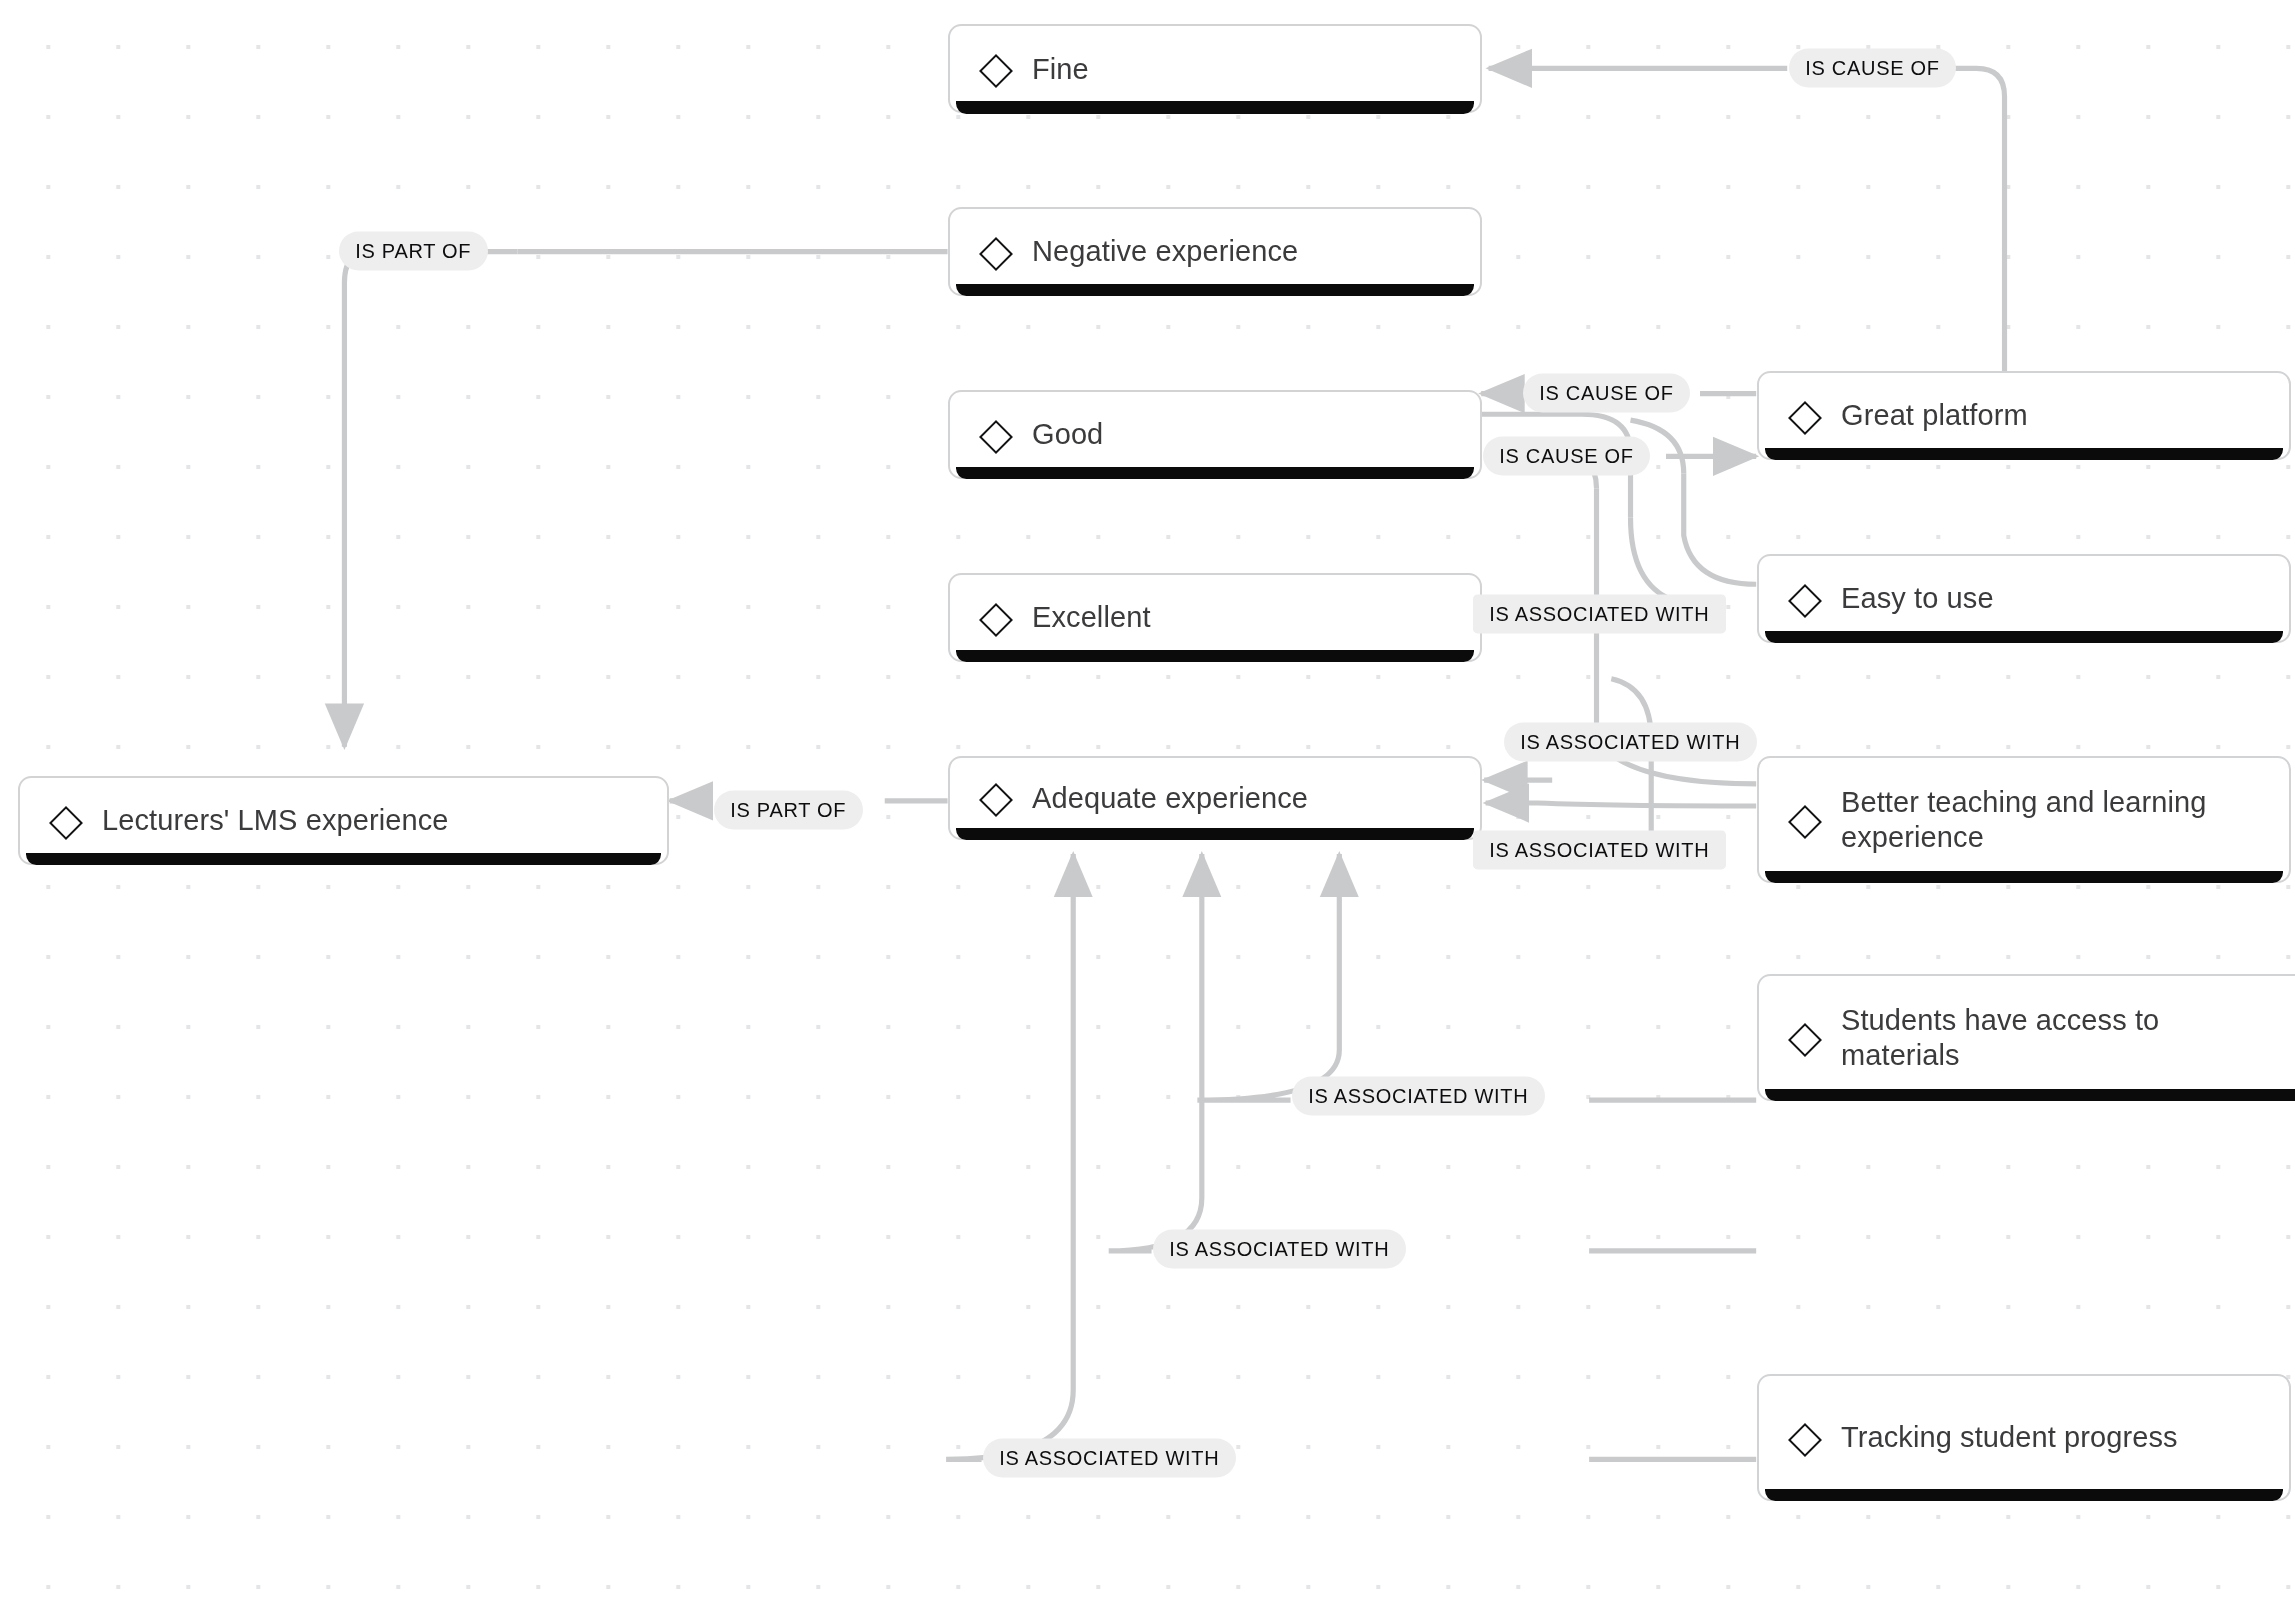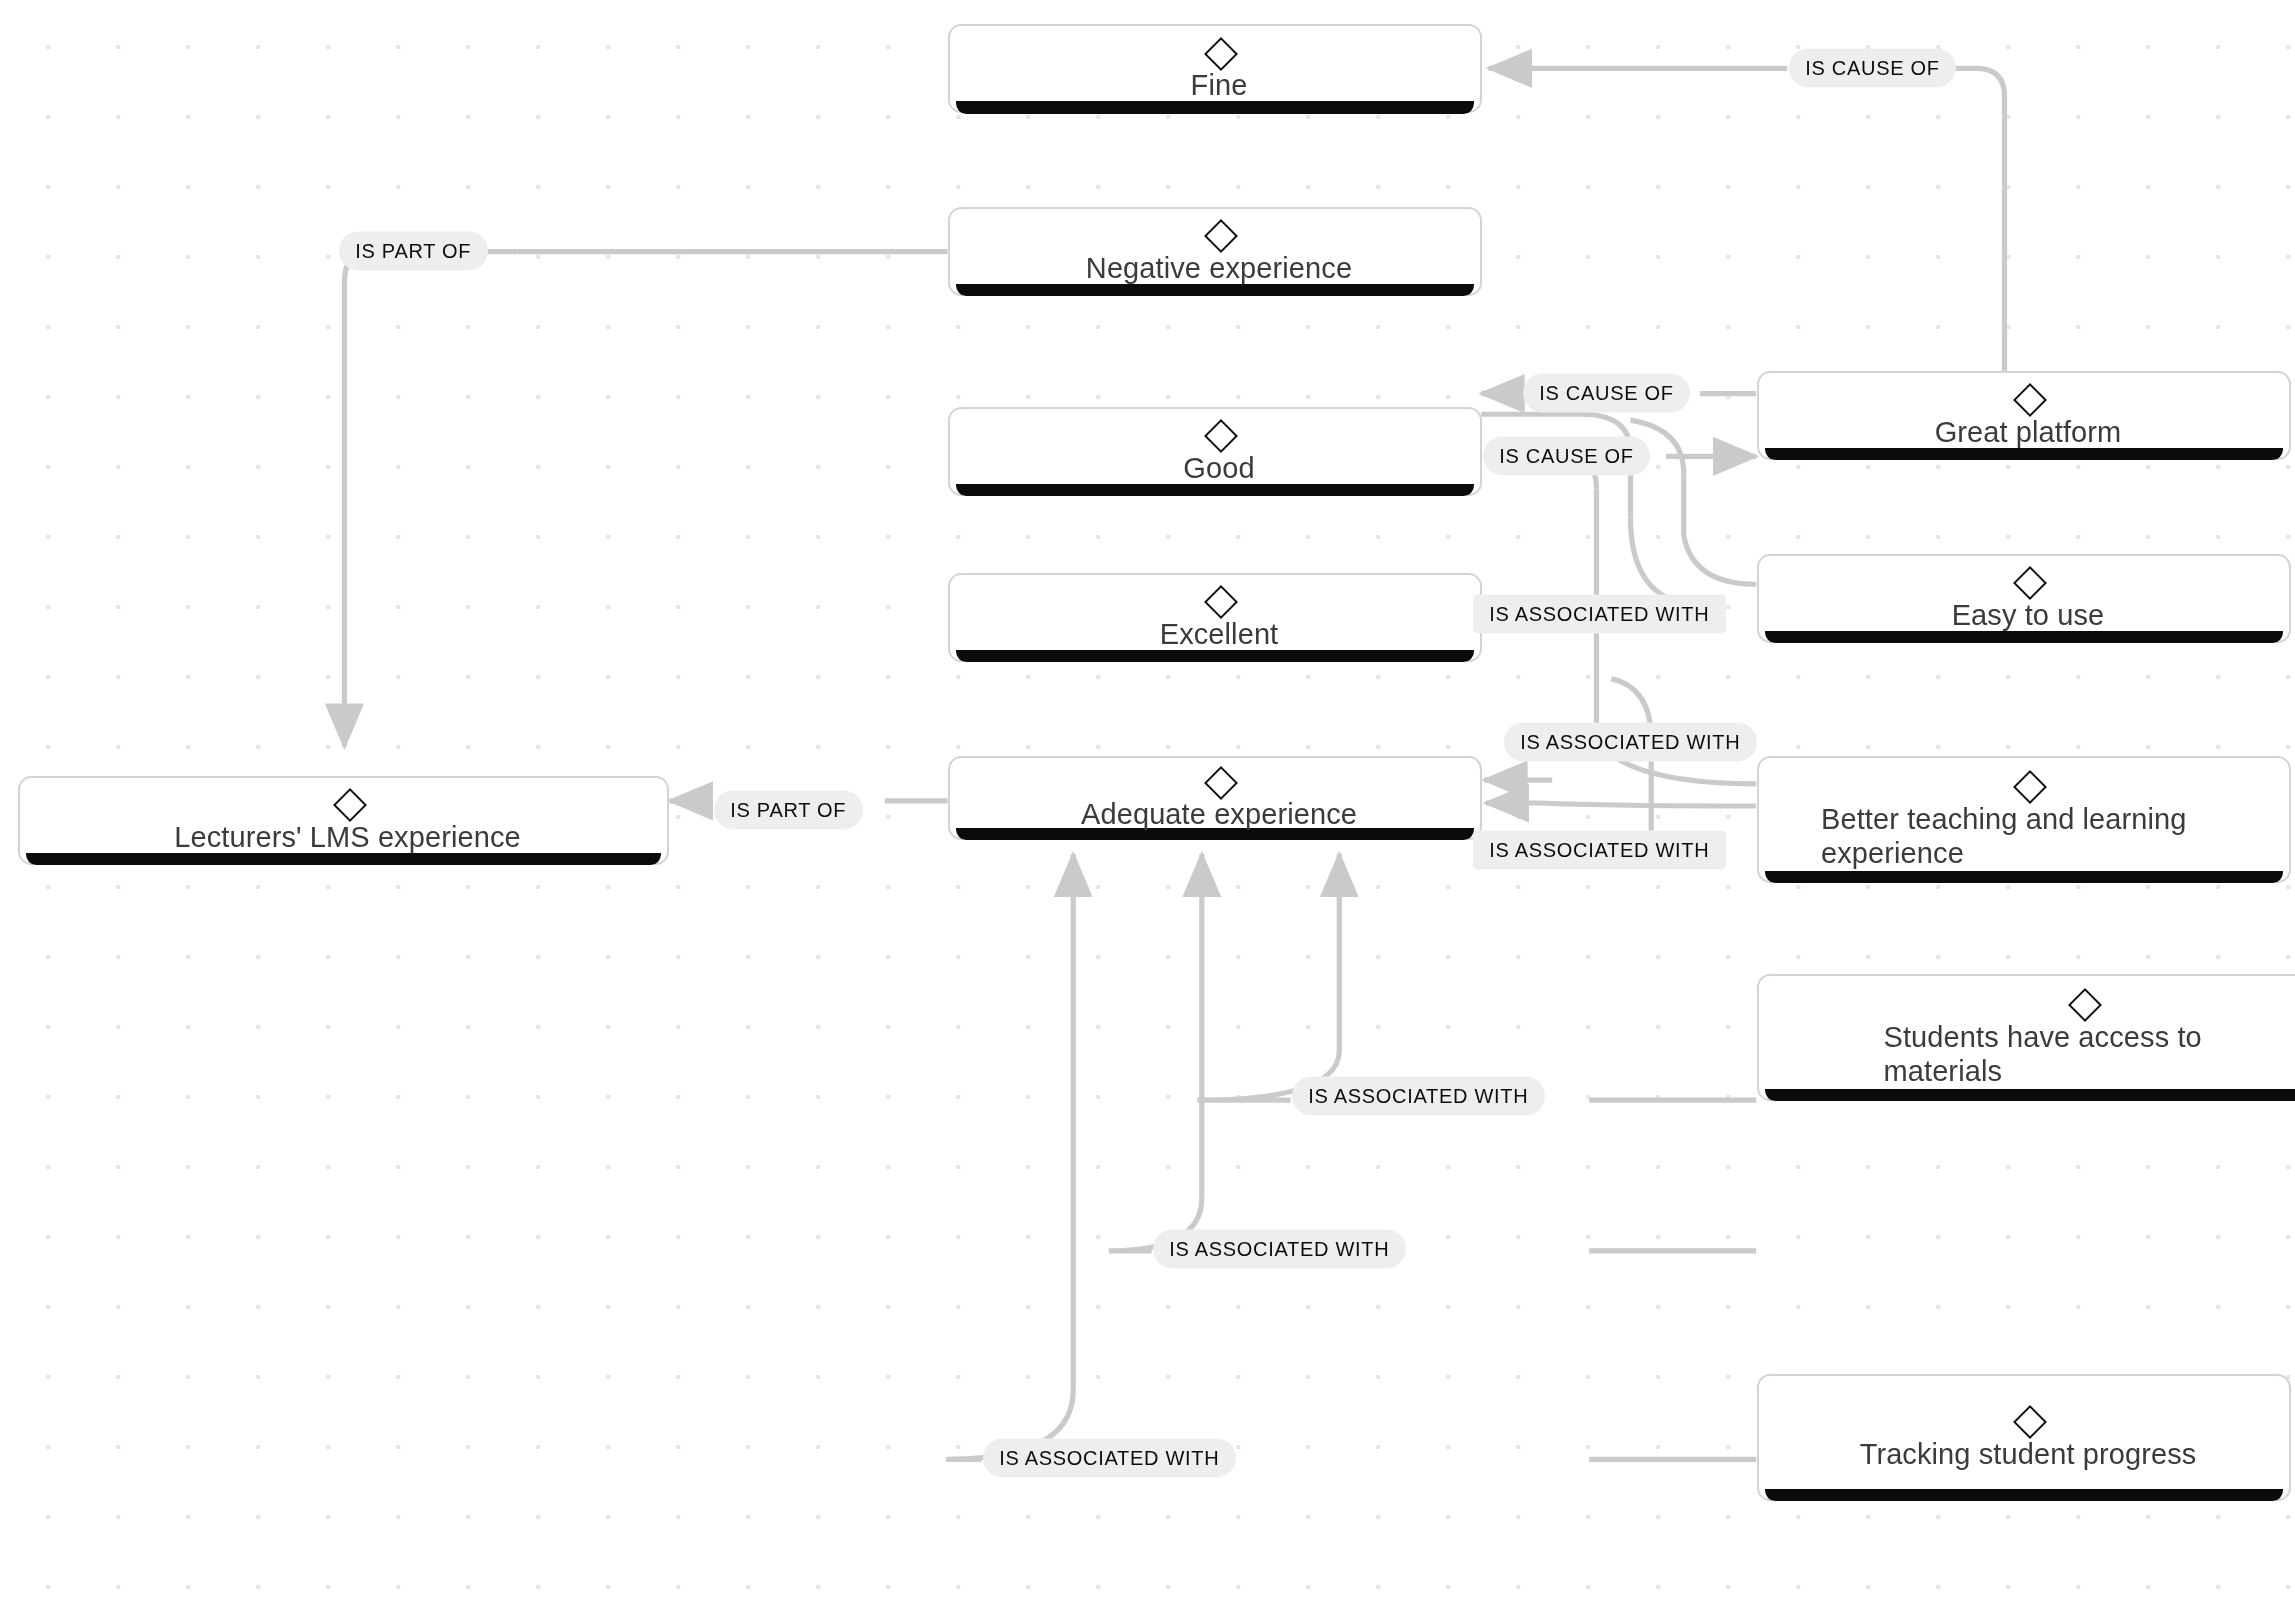--- a/index.html
+++ b/index.html
@@ -47,22 +47,22 @@
     height: 12.6px;
     background: #0b0b0b;
     border-bottom-left-radius: 10.4px;
     border-bottom-right-radius: 10.4px;
   }
   .node-inner {
     position: relative;
     z-index: 2;
     display: flex;
     align-items: center;
+    gap: 22px;
     width: 100%;
-    flex-direction: column;
   }
   .diamond-icon {
     flex: 0 0 auto;
     width: 33px;
     height: 33px;
     position: relative;
   }
   .diamond-icon i {
     position: absolute;
     left: 50%;
@@ -162,21 +162,21 @@
 
   <div class="node" style="left:948px;top:207px;width:534px;height:89px;">
     <div class="node-inner">
       <span class="diamond-icon">
           <i></i>
         </span>
       <span class="node-label">Negative experience</span>
     </div>
   </div>
 
-  <div class="node" style="left:948px;top:390px;width:534px;height:89px;margin-top:17px;">
+  <div class="node" style="left:948px;top:390px;width:534px;height:89px;">
     <div class="node-inner">
       <span class="diamond-icon">
           <i></i>
         </span>
       <span class="node-label">Good</span>
     </div>
   </div>
 
   <div class="node" style="left:948px;top:573px;width:534px;height:89px;">
     <div class="node-inner">

